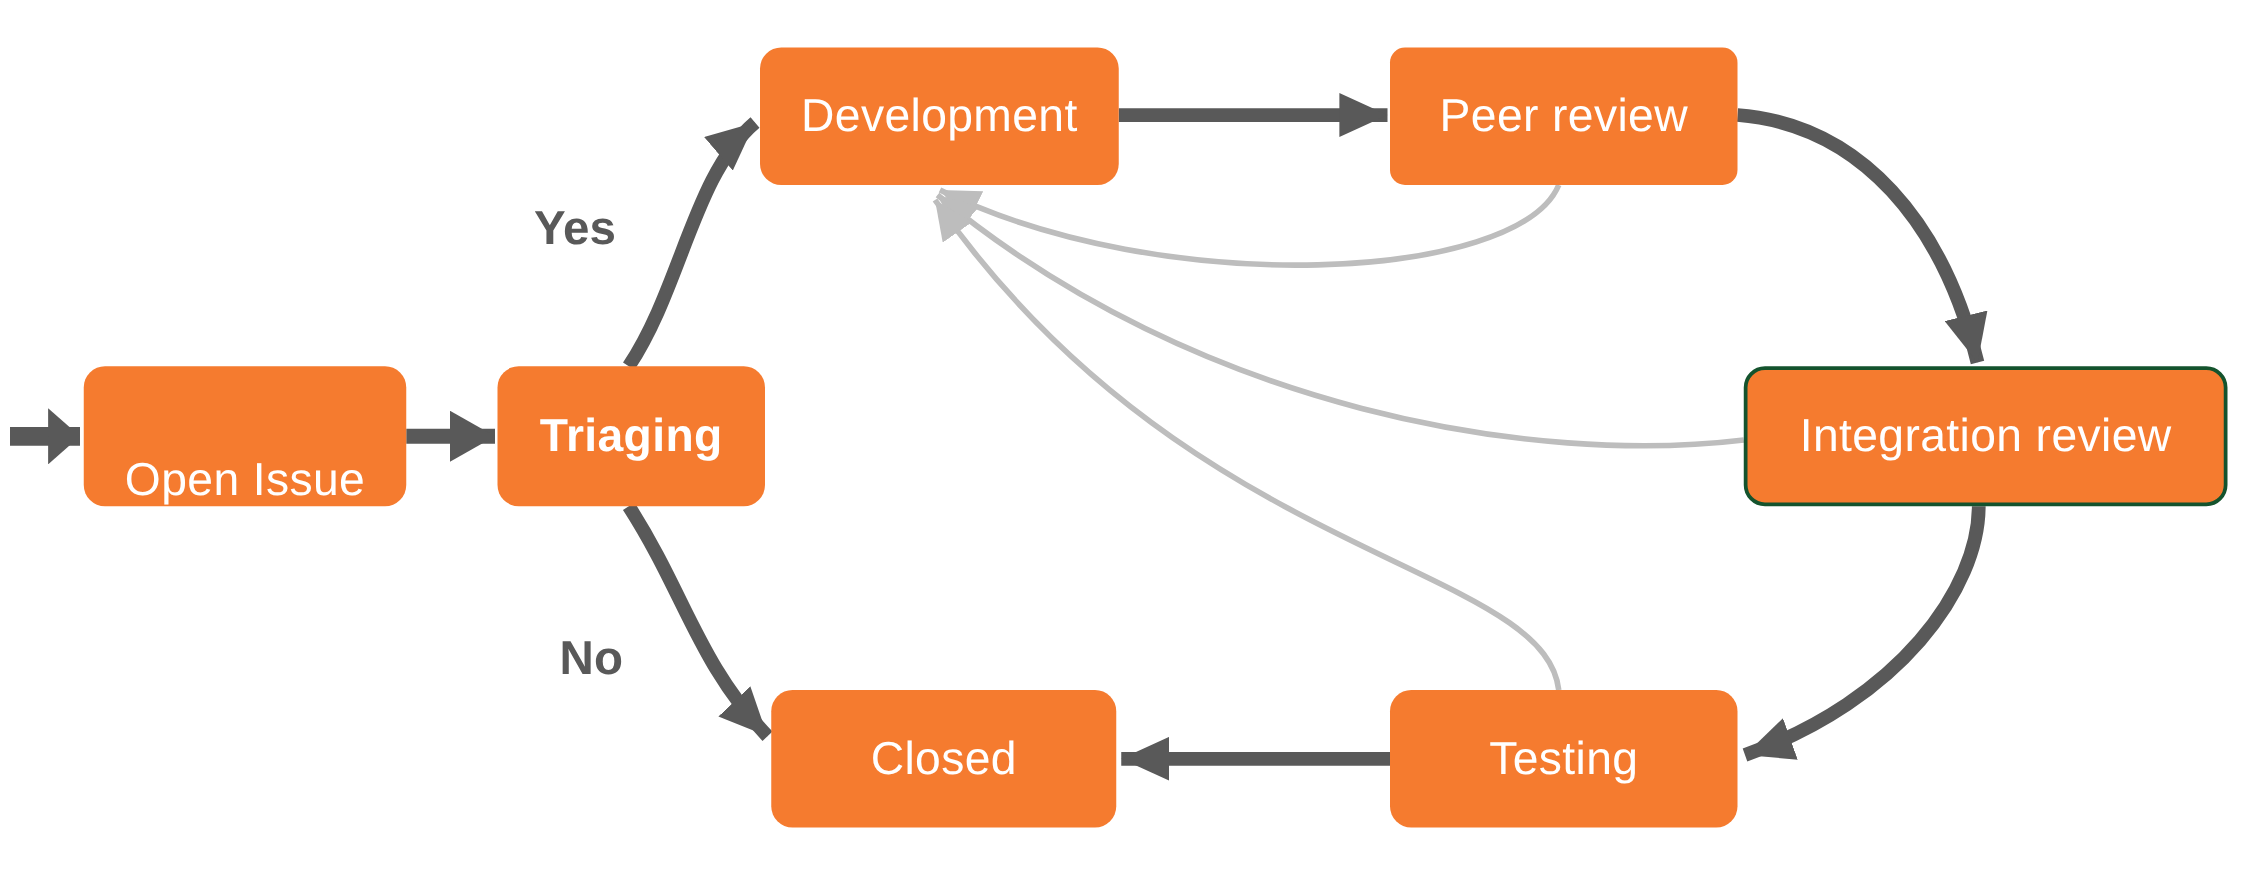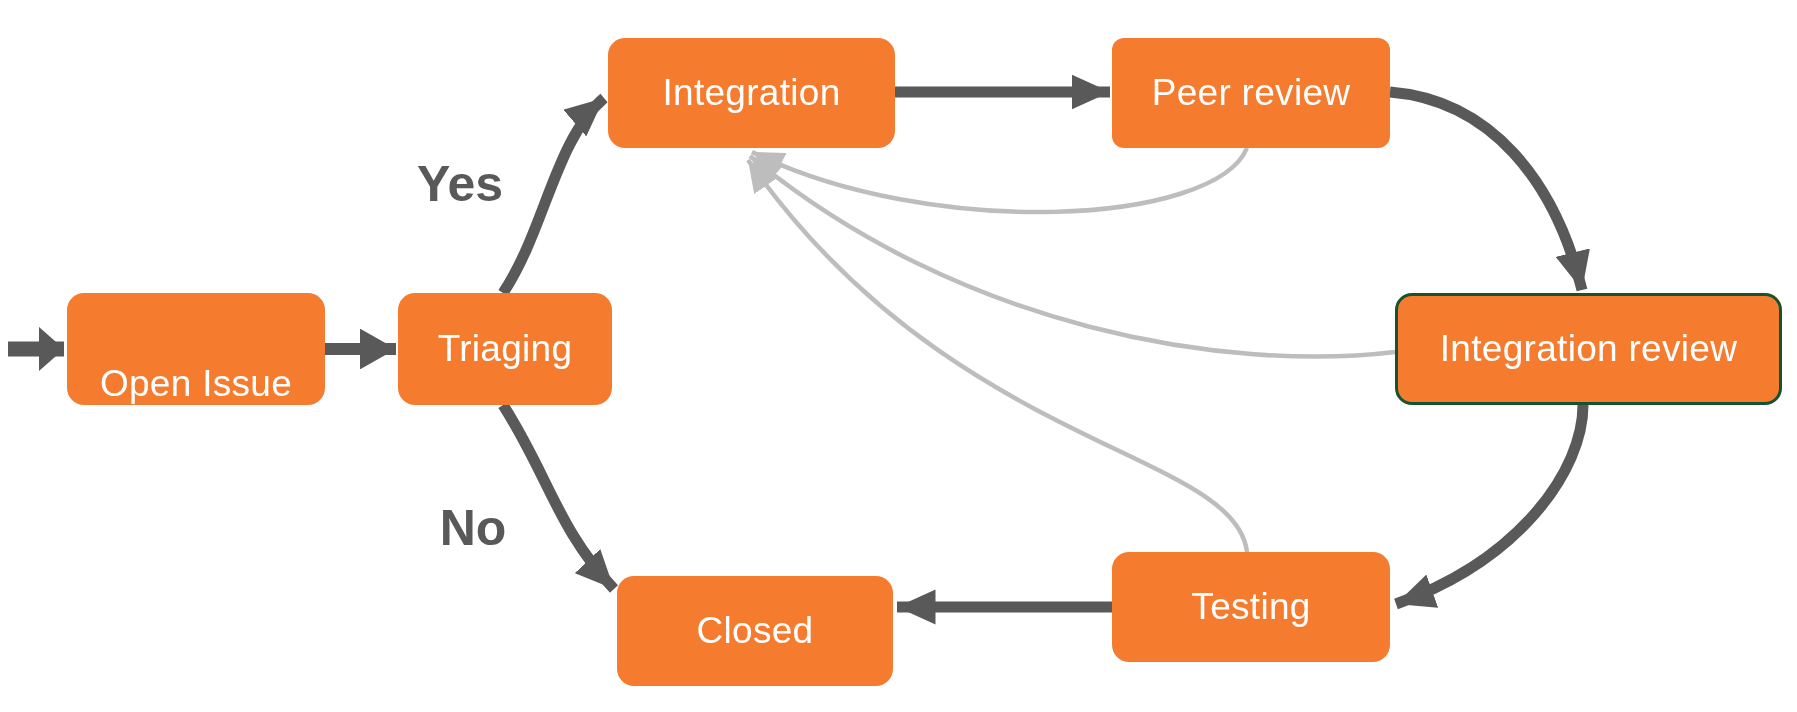--- a/index.html
+++ b/index.html
@@ -33,30 +33,30 @@
     align-items: center;
     justify-content: center;
     font-size: 37px;
     letter-spacing: 0.3px;
     white-space: nowrap;
   }
   .node.highlight {
     border: 3px solid #14532d;
   }
   .node-open-issue        { left: 67px;   top: 293px; width: 258px; height: 112px; align-items: flex-end; }
-  .node-triaging          { left: 398px;  top: 293px; width: 214px; height: 112px; }
+  .node-triaging          { left: 398px;  top: 293px; width: 214px; height: 112px; font-weight: bold; }
   .node-development       { left: 608px;  top: 38px;  width: 287px; height: 110px; }
   .node-peer-review       { left: 1112px; top: 38px;  width: 278px; height: 110px; border-radius: 12px; }
   .node-integration-review{ left: 1395px; top: 293px; width: 387px; height: 112px; }
   .node-testing           { left: 1112px; top: 552px; width: 278px; height: 110px; }
-  .node-closed            { left: 617px;  top: 552px; width: 276px; height: 110px; margin-top: 24px; }
+  .node-closed            { left: 617px;  top: 552px; width: 276px; height: 110px; }
   .edge-label {
     position: absolute;
     transform: translate(-50%, -50%);
-    font-size: 50px;
+    font-size: 38px;
     font-weight: 700;
     color: #595959;
   }
   .edge-label-yes { left: 460px; top: 184px; }
   .edge-label-no  { left: 473px; top: 528px; }
 </style>
 </head>
 <body>
 
 <div class="canvas">
@@ -91,21 +91,21 @@
     <path d="M 1112 607 L 897 607" fill="none" stroke="#595959" stroke-width="11" marker-end="url(#headDark)"></path>
   </svg>
 
   <div class="node node-open-issue">
     <span>Open Issue</span>
   </div>
   <div class="node node-triaging">
     <span>Triaging</span>
   </div>
   <div class="node node-development">
-    <span>Integration</span>
+    <span>Development</span>
   </div>
   <div class="node node-peer-review">
     <span>Peer review</span>
   </div>
   <div class="node node-integration-review highlight">
     <span>Integration review</span>
   </div>
   <div class="node node-testing">
     <span>Testing</span>
   </div>

